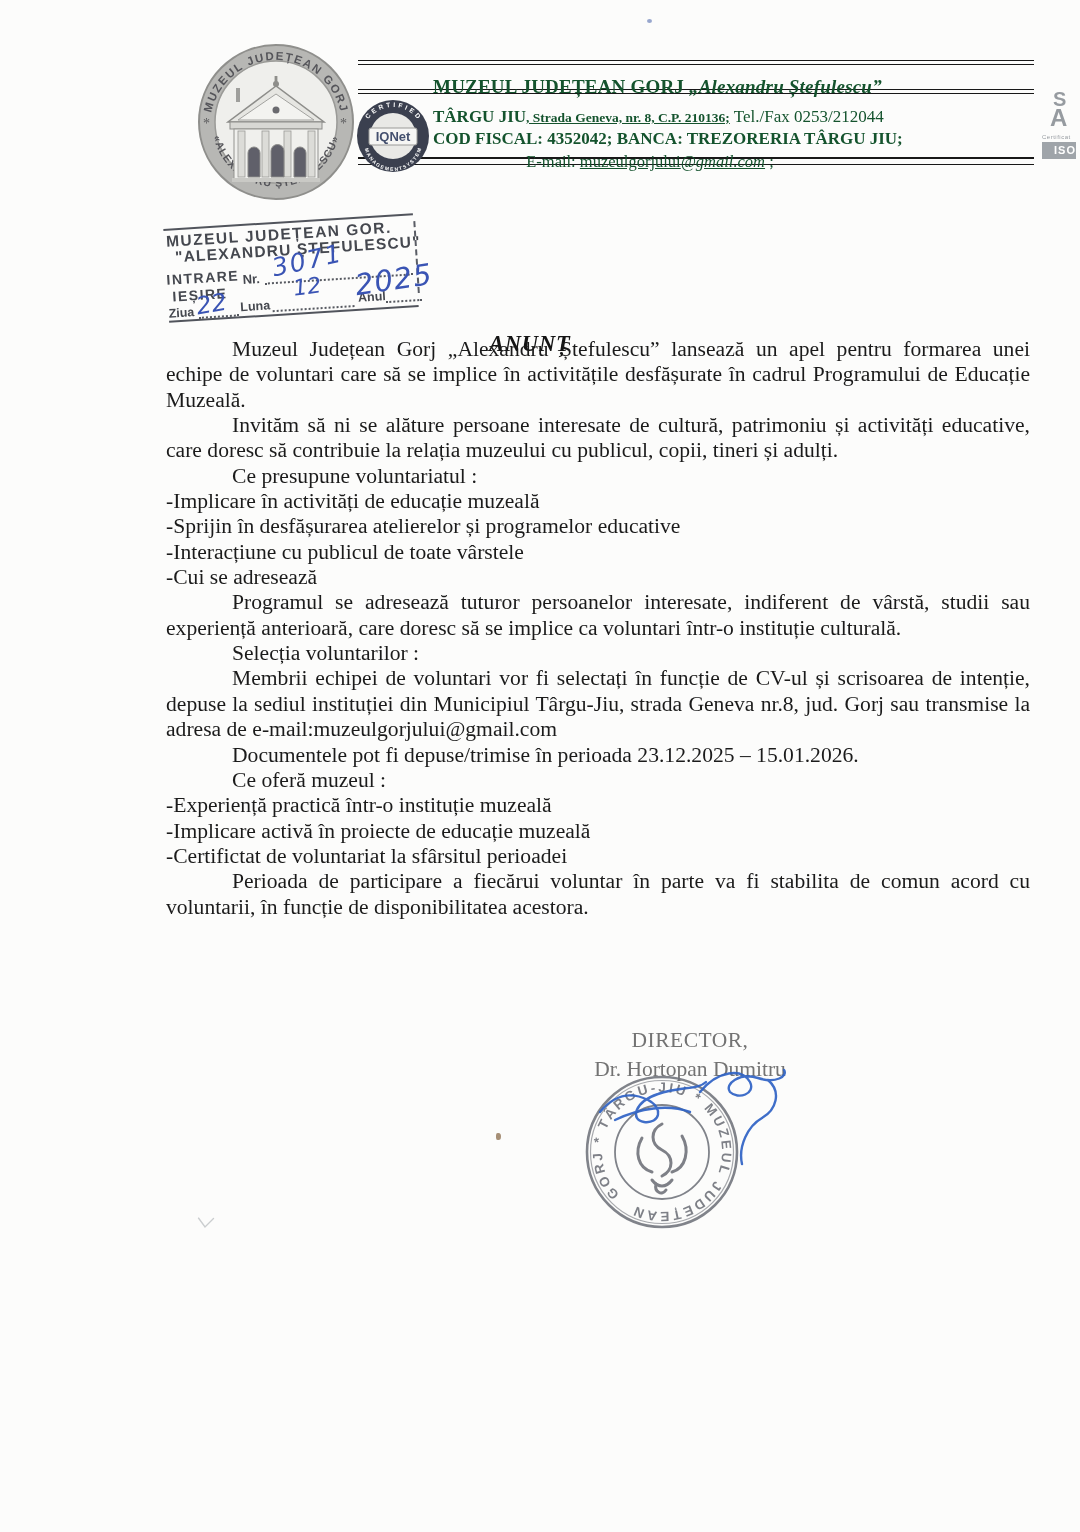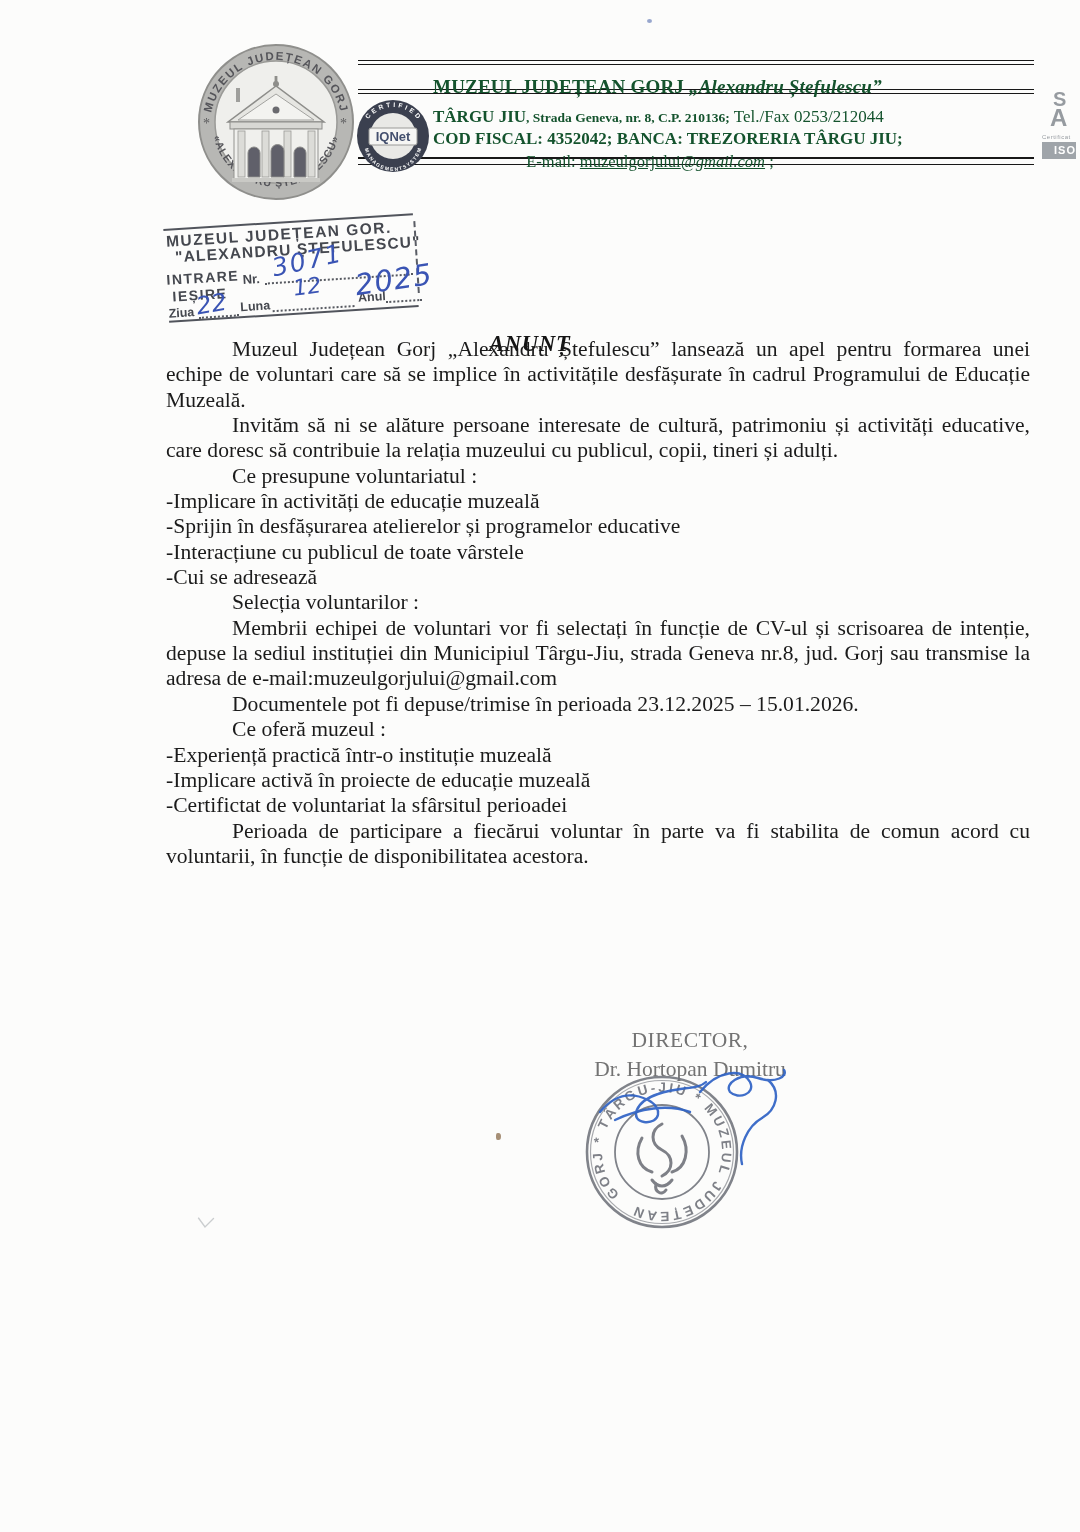--- a/index.html
+++ b/index.html
@@ -11,21 +11,21 @@
   
   .rule{position:absolute;left:358px;width:676px;border-top:1.6px solid #181818;border-bottom:1.2px solid #181818;}
   .rule.r1{top:60px;height:3px;}
   .rule.r2{top:89px;height:3px;}
   .rule.r3{top:157px;height:5px;border-top-width:2.4px;}
   .head-block{position:absolute;left:433px;top:76px;width:434px;text-align:center;color:#14532d;}
   .head-title{font-size:19px;font-weight:bold;letter-spacing:.2px;white-space:nowrap;}
   .head-title .inst-name{font-style:italic;}
   .addr1{margin-top:9px;font-size:17px;white-space:nowrap;}
   .addr1 b.big{font-size:17px;}
-  .addr1 b.small{font-size:13.5px;}
+  .addr1 b.small{font-size:13.5px;text-decoration:underline;}
   .addr2{margin-top:2px;font-size:17px;font-weight:bold;white-space:nowrap;}
   .addr3{margin-top:3px;font-size:16.5px;white-space:nowrap;}
   .email-link{text-decoration:underline;}
   .email-dom{font-style:italic;}
   
   .seal{position:absolute;left:196px;top:42px;}
   
   .iqnet{position:absolute;left:352px;top:98px;}
   
   .isobadge{position:absolute;left:1040px;top:90px;width:40px;height:78px;opacity:.8;
@@ -178,20 +178,21 @@
   <div class="doc-title">ANUNȚ</div>
 
   <div class="bodytext">
       <p class="body-par ind">Muzeul Județean Gorj „Alexandru Ștefulescu” lansează un apel pentru formarea unei echipe de voluntari care să se implice în activitățile desfășurate în cadrul Programului de Educație Muzeală.</p>
       <p class="body-par ind">Invităm să ni se alăture persoane interesate de cultură, patrimoniu și activități educative, care doresc să contribuie la relația muzeului cu publicul, copii, tineri și adulți.</p>
       <p class="body-par ind">Ce presupune voluntariatul :</p>
       <p class="body-par">-Implicare în activități de educație muzeală</p>
       <p class="body-par">-Sprijin în desfășurarea atelierelor și programelor educative</p>
       <p class="body-par">-Interacțiune cu publicul de toate vârstele</p>
       <p class="body-par">-Cui se adresează</p>
+      <p class="body-par ind">Programul se adresează tuturor persoanelor interesate, indiferent de vârstă, studii sau experiență anterioară, care doresc să se implice ca voluntari într-o instituție culturală.</p>
       <p class="body-par ind">Selecția voluntarilor :</p>
       <p class="body-par ind">Membrii echipei de voluntari vor fi selectați în funcție de CV-ul și scrisoarea de intenție, depuse la sediul instituției din Municipiul Târgu-Jiu, strada Geneva nr.8, jud. Gorj sau transmise la adresa de e-mail:muzeulgorjului@gmail.com</p>
       <p class="body-par ind">Documentele pot fi depuse/trimise în perioada 23.12.2025 – 15.01.2026.</p>
       <p class="body-par ind">Ce oferă muzeul :</p>
       <p class="body-par">-Experiență practică într-o instituție muzeală</p>
       <p class="body-par">-Implicare activă în proiecte de educație muzeală</p>
       <p class="body-par">-Certifictat de voluntariat la sfârsitul perioadei</p>
       <p class="body-par ind">Perioada de participare a fiecărui voluntar în parte va fi stabilita de comun acord cu voluntarii, în funcție de disponibilitatea acestora.</p>
     </div>
 

